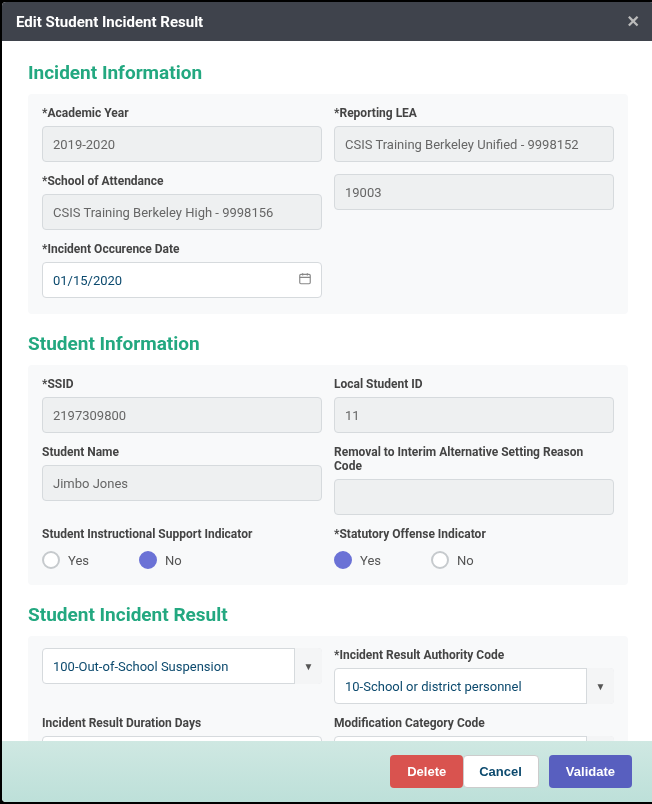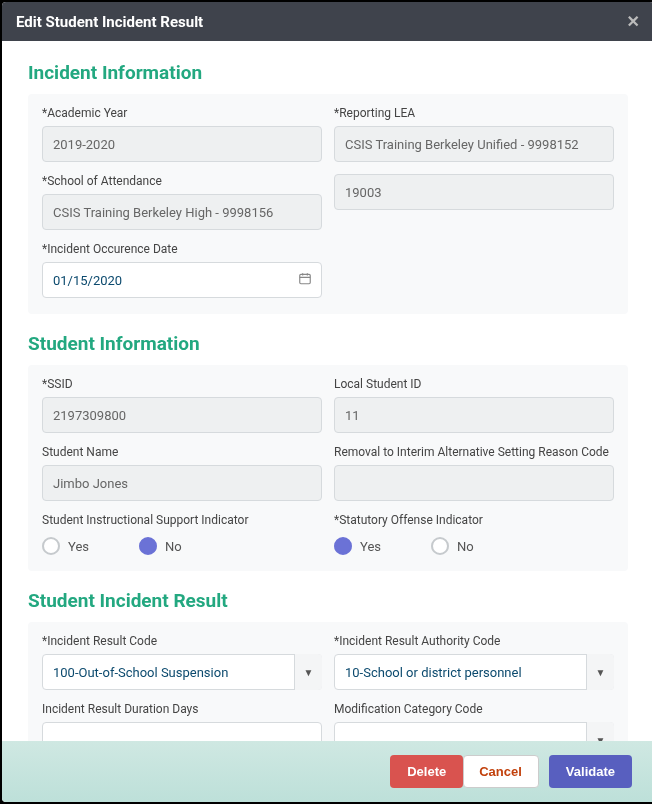--- a/index.html
+++ b/index.html
@@ -50,21 +50,21 @@
     padding: 12px 14px 16px 14px;
     margin-bottom: 18px;
   }
   .row { display: flex; gap: 12px; margin-bottom: 12px; }
   .row:last-child { margin-bottom: 0; }
   .col { flex: 1; display: flex; flex-direction: column; }
   .field-label {
     font-size: 12px;
     color: #444;
     margin-bottom: 6px;
-    font-weight: 400;
+    font-weight: 700;
   }
   .input, .select {
     width: 100%;
     height: 36px;
     border: 1px solid #d6dadd;
     border-radius: 4px;
     background: #fff;
     padding: 0 10px;
     font-size: 13px;
     color: #0c4a6e;
@@ -115,21 +115,21 @@
   }
   .btn {
     border: 1px solid transparent;
     border-radius: 4px;
     padding: 8px 16px;
     font-size: 13px;
     font-weight: 600;
     cursor: pointer;
   }
   .btn-delete { background: #d9534f; color: #fff; }
-  .btn-cancel { background: #fff; color: #c2410c; border-color: #ccc; padding-left: 15px; }
+  .btn-cancel { background: #fff; color: #0c4a6e; border-color: #ccc; padding-left: 15px; }
   .btn-validate { background: #585fbf; color: #fff; }
   .footer-right { display: flex; gap: 10px; }
 </style>
 </head>
 <body>
 
 <div class="modal">
 
   <div class="titlebar">
     <h1>Edit Student Incident Result</h1>
@@ -226,21 +226,20 @@
             </label>
           </div>
         </div>
       </div>
     </div>
 
     <div class="section-title">Student Incident Result</div>
     <div class="section-body">
       <div class="row">
         <div class="col">
-          <div class="field-label">*Incident Result Code</div>
           <div class="select-wrap">
             <div class="select">100-Out-of-School Suspension</div>
             <span class="select-caret">▼</span>
           </div>
         </div>
         <div class="col">
           <div class="field-label">*Incident Result Authority Code</div>
           <div class="select-wrap">
             <div class="select">10-School or district personnel</div>
             <span class="select-caret">▼</span>

